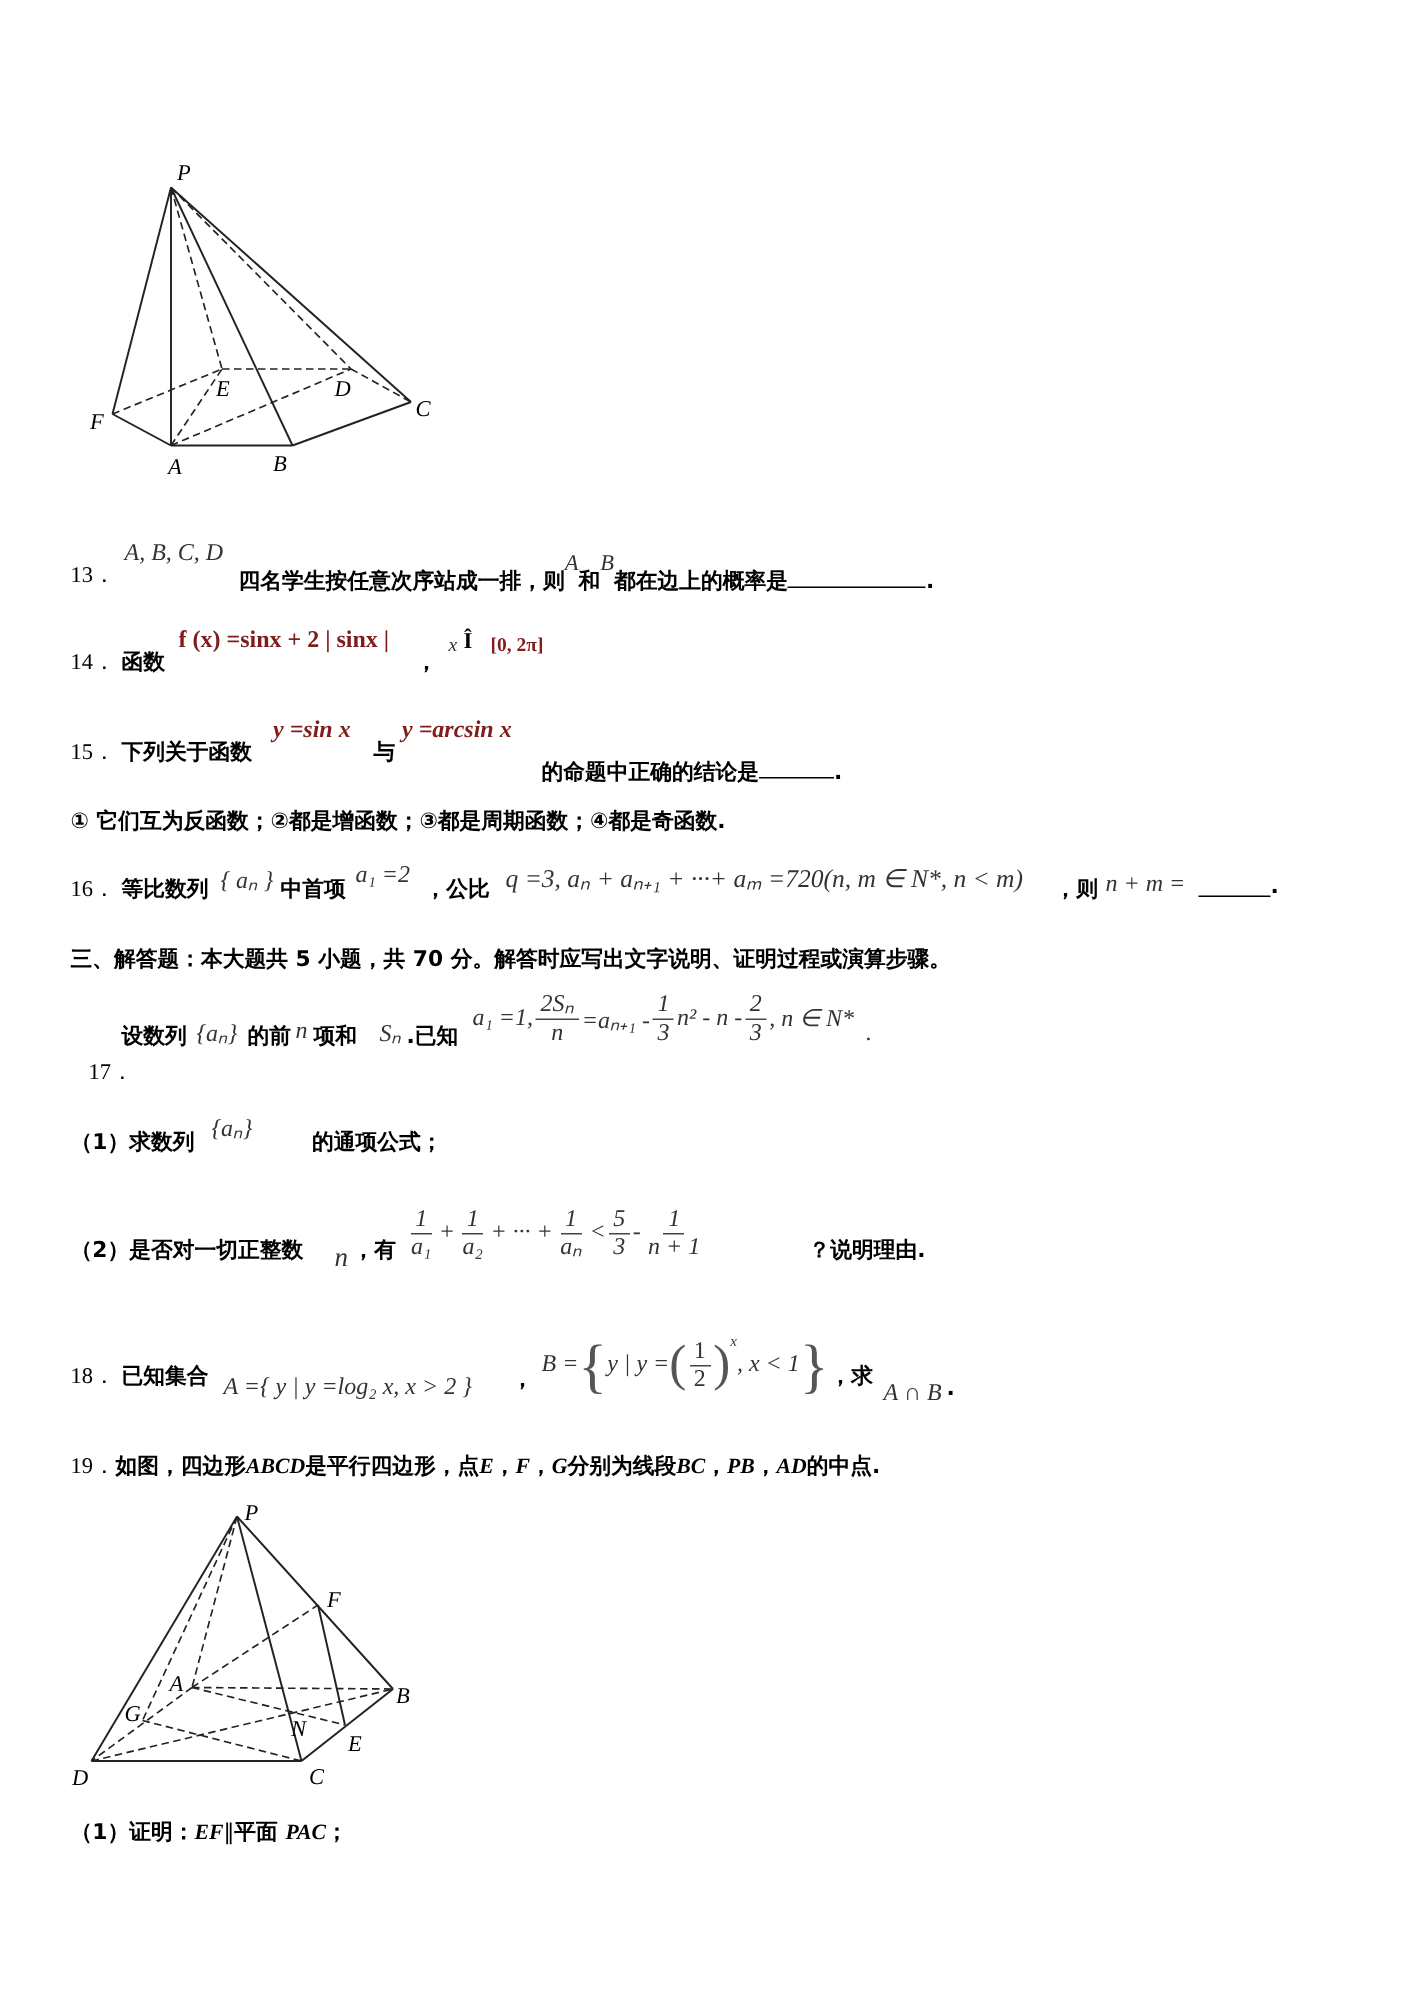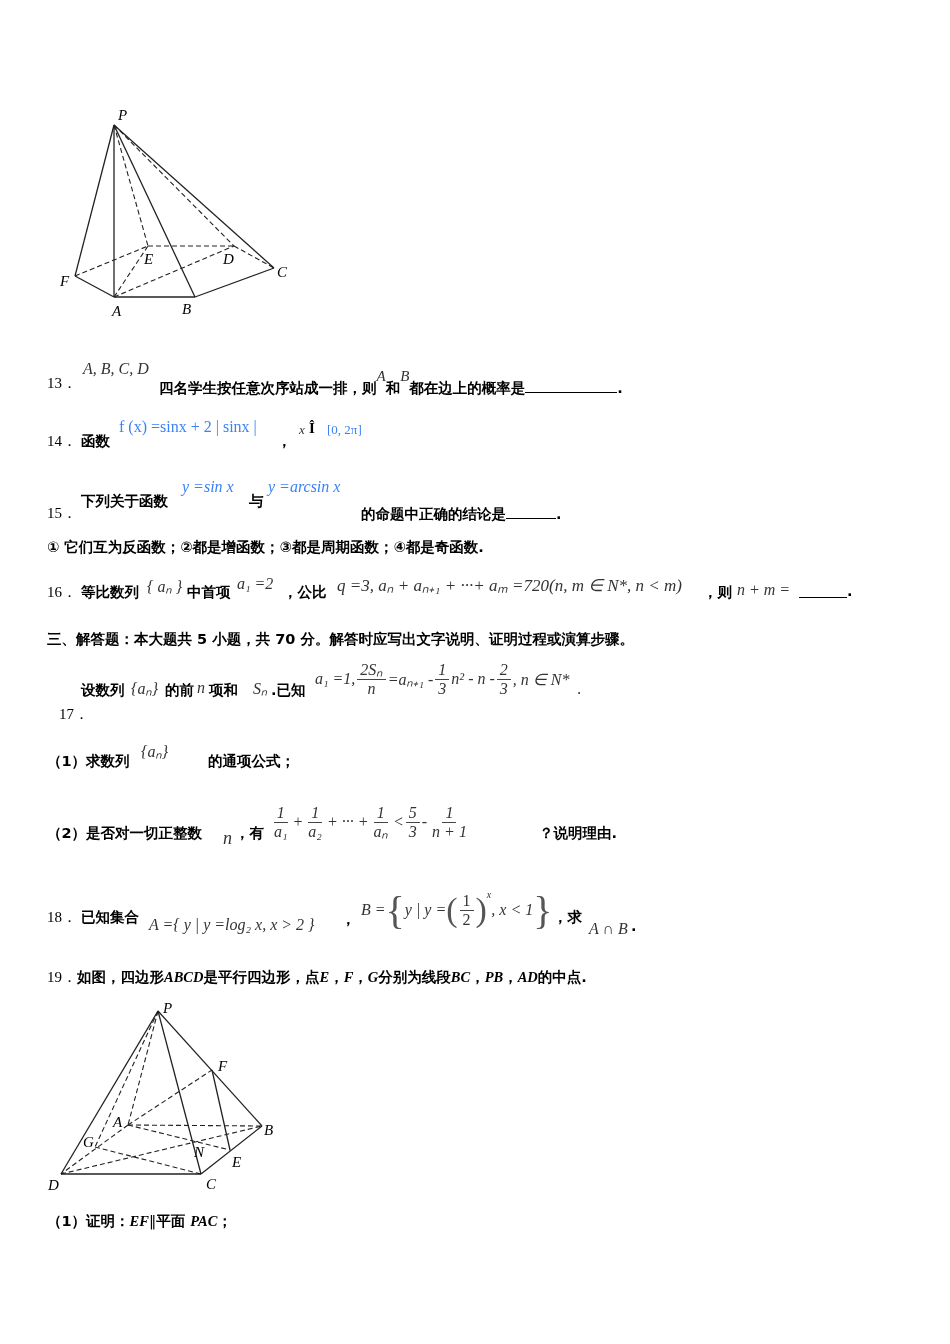--- a/index.html
+++ b/index.html
@@ -2,21 +2,21 @@
 <html><head>
 <meta charset="utf-8">
 <style>
   html, body { margin: 0; padding: 0; background: #ffffff; }
   body { width: 950px; height: 1344px; position: relative; overflow: hidden;
          font-family: "DejaVu Sans", sans-serif; color: #000; }
   .abs { position: absolute; }
   .txt { font-size: 14.5px; font-weight: bold; white-space: nowrap; }
   .num { font-family: "Liberation Serif", serif; font-weight: normal; font-size: 15px; }
   .math { font-family: "Liberation Serif", serif; font-style: italic; font-weight: normal; color: #333; font-size: 16px; white-space: nowrap; }
-  .mathn { font-family: "Liberation Serif", serif; font-weight: normal; color: #3b82f6; font-size: 16px; white-space: nowrap; }
+  .mathn { font-family: "Liberation Serif", serif; font-weight: bold; color: #7f1d1d; font-size: 16px; white-space: nowrap; }
   .blank { display: inline-block; border-bottom: 1.5px solid #000; height: 14px; vertical-align: baseline; }
   .frac { display: inline-flex; flex-direction: column; align-items: center; vertical-align: middle; margin: 0 2px; }
   .frac .n { border-bottom: 1px solid #444; padding: 0 3px; line-height: 18px; }
   .frac .d { padding: 0 3px; line-height: 18px; }
   sub, sup { font-size: 10px; }
   .serif-b { font-family: "Liberation Serif", serif; font-weight: bold; }
   .serif-bi { font-family: "Liberation Serif", serif; font-weight: bold; font-style: italic; }
   svg text { font-family: "Liberation Serif", serif; font-style: italic; font-size: 15px; }
 </style>
 </head>
@@ -65,21 +65,21 @@
   <span class="num abs" style="left:0; top:14px;">14．</span>
   <span class="abs" style="left:34px; top:14px;">函数</span>
   <span class="mathn abs" style="left:72px; top:0;">f (x) =sinx + 2 | sinx |</span>
   <span class="abs" style="left:230px; top:14px;">，</span>
   <span class="math abs" style="left:252px; top:4px; font-size:13px;">x</span>
   <span class="abs" style="left:262px; top:2px; font-family:'Liberation Serif',serif; font-size:15px;">Î</span>
   <span class="mathn abs" style="left:280px; top:4px; font-size:13px;">[0, 2π]</span>
 </div>
 
 <div class="abs txt" style="left:47px; top:478px; height:30px;">
-  <span class="num abs" style="left:0; top:26px;">15．</span>
+  <span class="num abs" style="left:0; top:14px;">15．</span>
   <span class="abs" style="left:34px; top:14px;">下列关于函数</span>
   <span class="mathn abs" style="left:135px; top:0;"><i>y =sin x</i></span>
   <span class="abs" style="left:202px; top:14px;">与</span>
   <span class="mathn abs" style="left:221px; top:0;"><i>y =arcsin x</i></span>
   <span class="abs" style="left:314px; top:14px;margin-top:12px;">
     <span>的命题中正确的结论是</span><span class="blank" style="width:50px;"></span><span>.</span>
   </span>
 </div>
 <div class="abs txt" style="left:47px; top:538px;">① 它们互为反函数；②都是增函数；③都是周期函数；④都是奇函数.</div>
 

